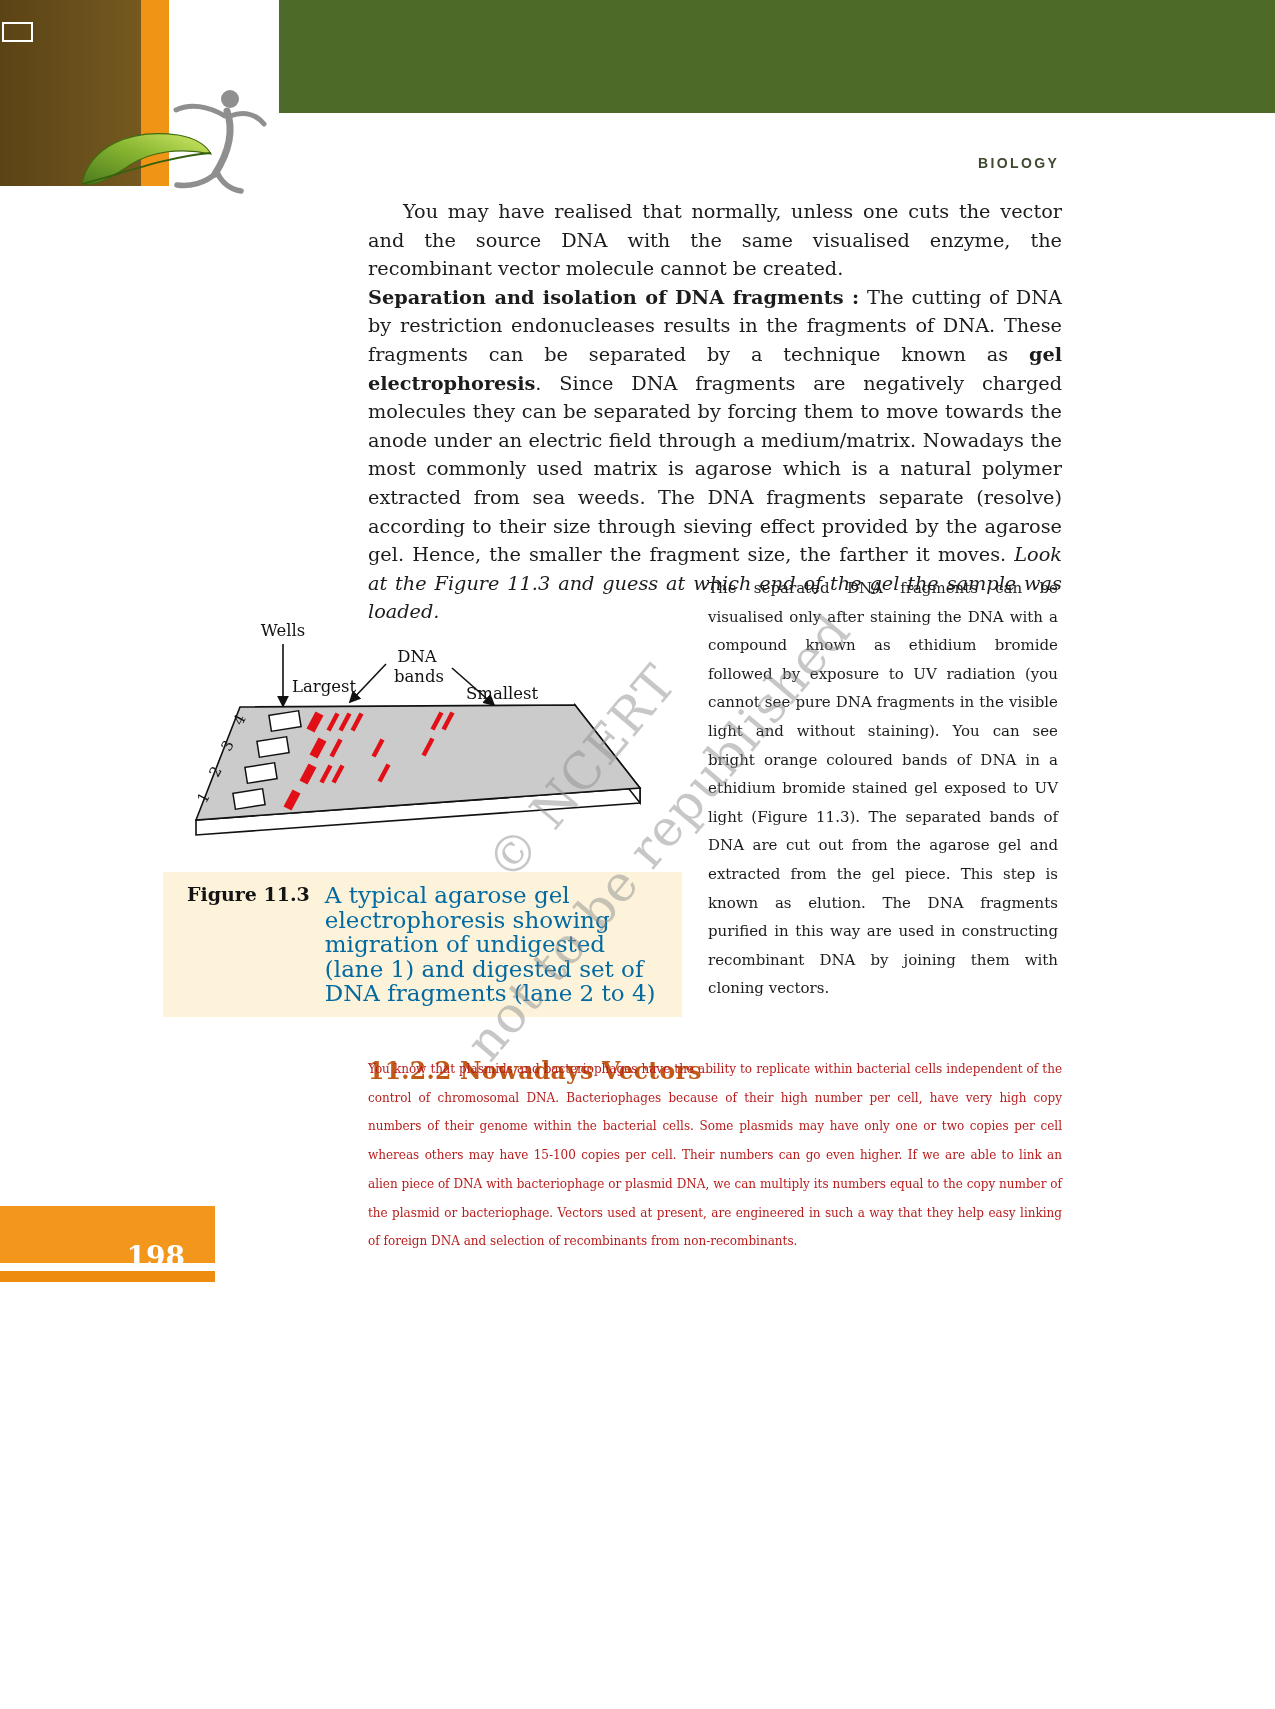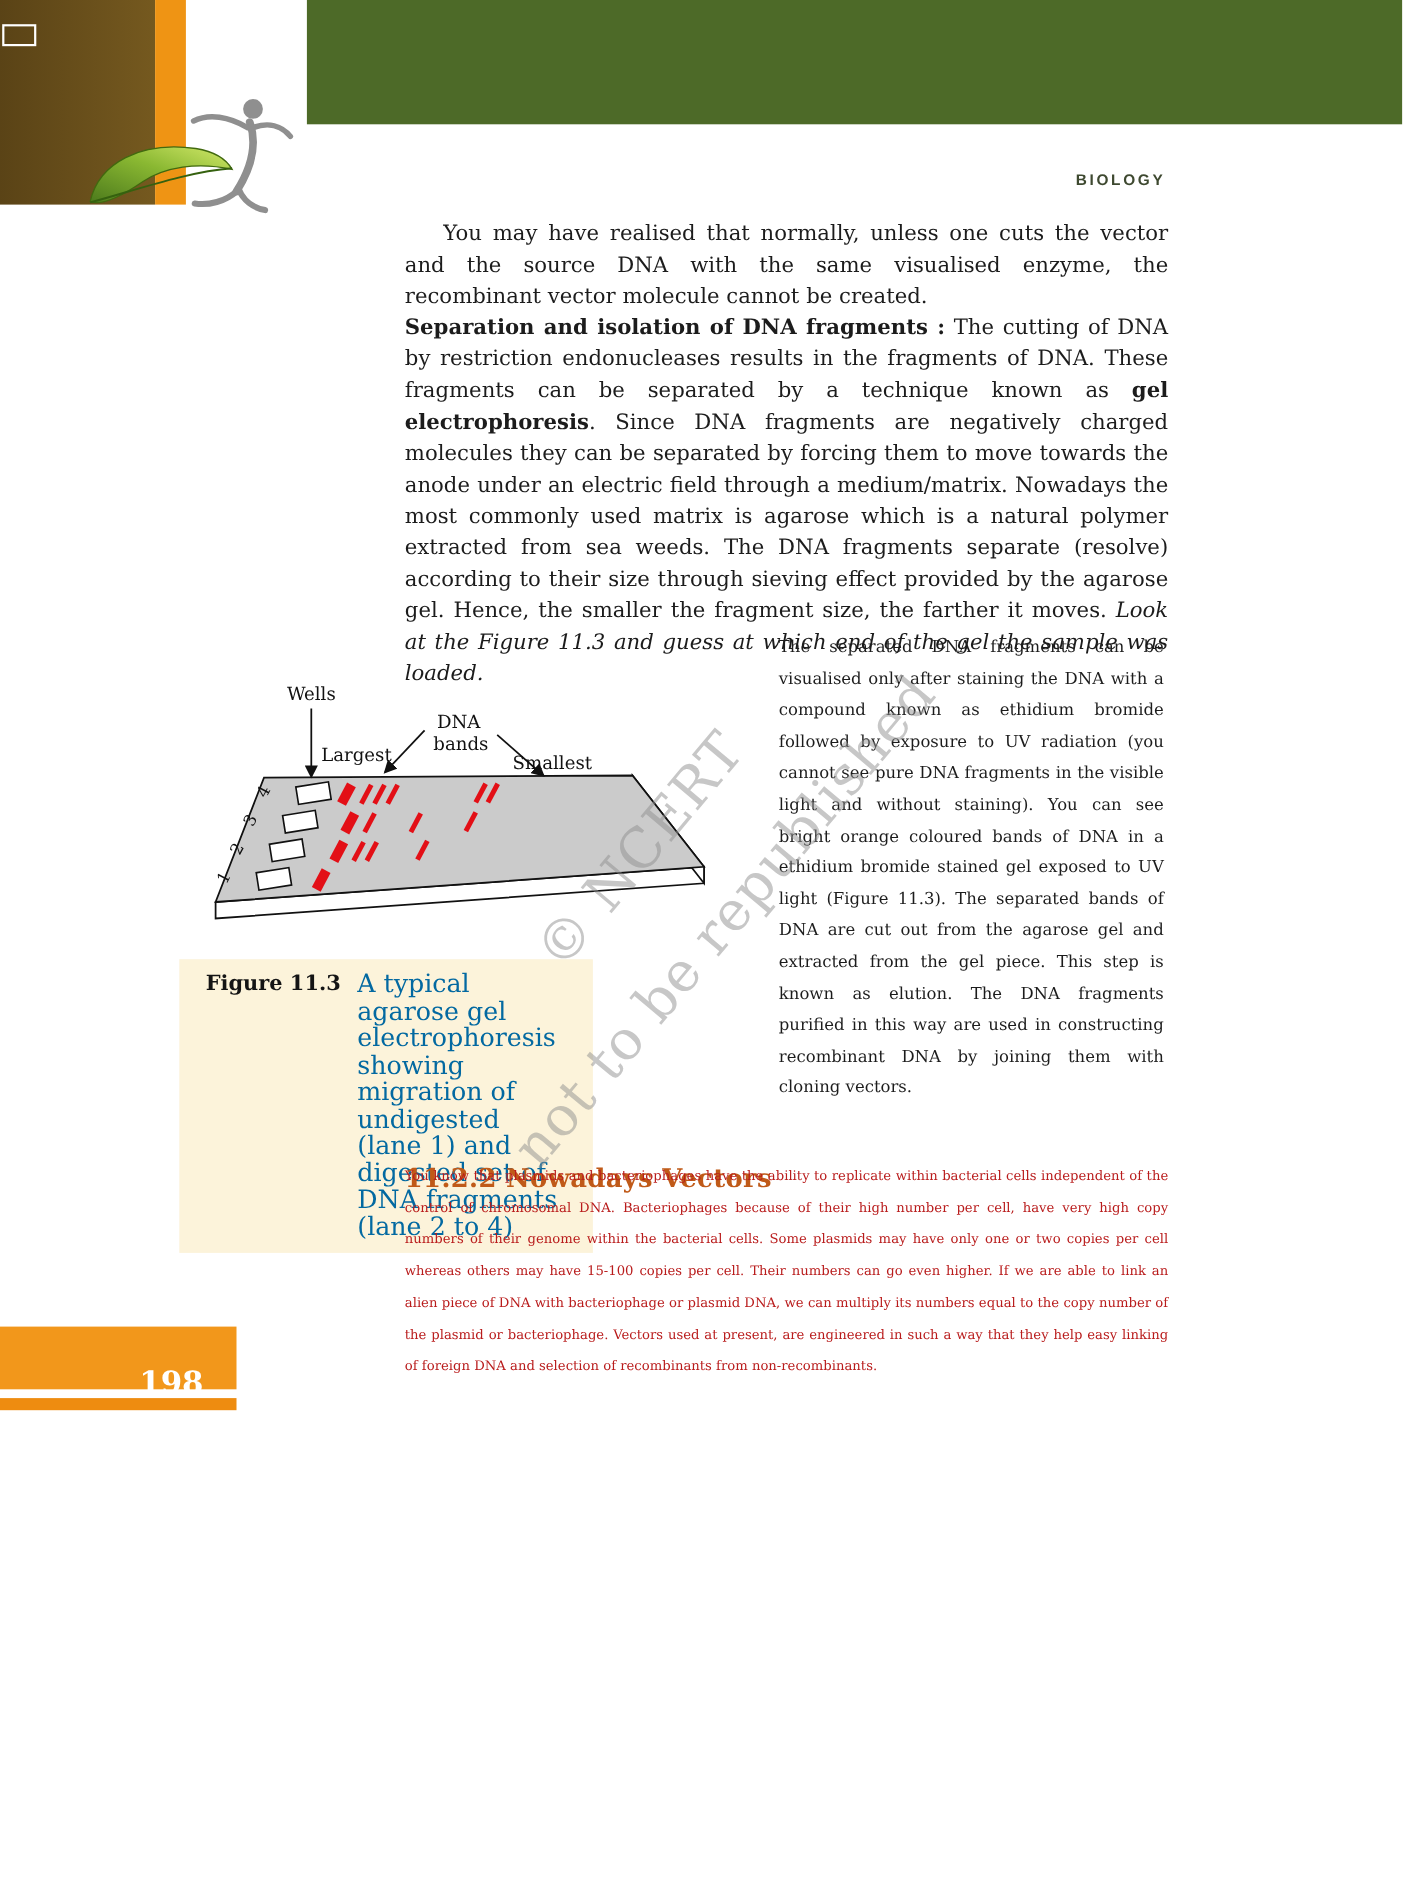--- a/index.html
+++ b/index.html
@@ -27,21 +27,21 @@
                  color:#c05a18; letter-spacing:.3px; }
   .para-bottom { position:absolute; left:368px; top:1055px; width:694px; font-size:12px; line-height:28.7px;
                  text-align:justify; color:#b91c1c; }
 
   
   .fig      { position:absolute; left:180px; top:618px; width:470px; height:240px; }
   .figlabel { font-size:16.5px; fill:#111; }
   .lanenum  { font-size:15px; fill:#111; text-anchor:middle; }
   .band       { stroke:#e30f16; stroke-width:4.5px; }
   .band-thick { stroke:#e30f16; stroke-width:9px; }
-  .caption  { position:absolute; left:163px; top:872px; width:376px; background:#fcf3da;
+  .caption  { position:absolute; left:163px; top:872px; width:519px; background:#fcf3da;
               padding:11px 14px 11px 24px; display:flex; gap:15px; }
   .caption .flabel { font-weight:bold; font-size:19px; white-space:nowrap; color:#141414; }
   .caption .ftext  { font-size:23px; line-height:24.5px; white-space:pre-line; color:#0369a1; }
 
   
   .pagenum-block  { position:absolute; left:0; top:1206px; width:215px; height:57px; background:#f2971b;
                     display:flex; align-items:center; justify-content:flex-end; padding-right:30px; }
   .pagenum        { color:#ffffff; font-size:28px; font-weight:bold;margin-top:44px; }
   .pagenum-stripe { position:absolute; left:0; top:1271px; width:215px; height:11px; background:#ee8c10; }
 

